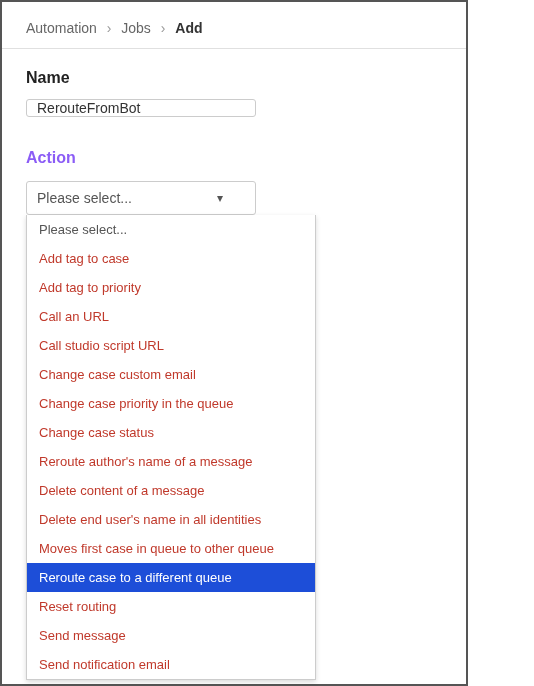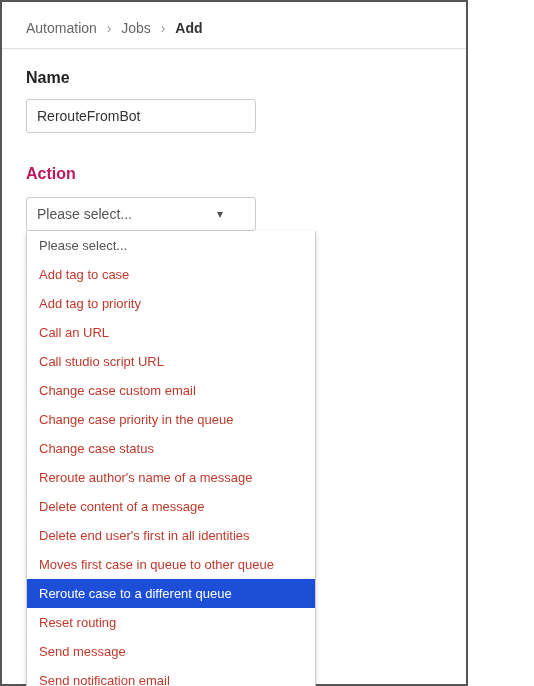--- a/index.html
+++ b/index.html
@@ -55,36 +55,36 @@
     .section-label {
       font-weight: bold;
       font-size: 16px;
       color: #222;
       margin-bottom: 12px;
     }
 
     .name-input {
       border: 1px solid #ccc;
       border-radius: 3px;
-      padding: 8px 10px;
+      padding: 0 10px;
       font-size: 14px;
       width: 230px;
       color: #333;
       outline: none;
       margin-bottom: 28px;
     }
 
     .action-section {
       margin-top: 4px;
     }
 
     .action-label {
       font-weight: bold;
       font-size: 16px;
-      color: #be185d;
+      color: #8b5cf6;
       margin-bottom: 14px;
     }
 
     .select-wrapper {
       position: relative;
       width: 230px;
     }
 
     .select-display {
       border: 1px solid #ccc;
@@ -164,21 +164,21 @@
         <div class="dropdown-item placeholder">Please select...</div>
             <div class="dropdown-item">Add tag to case</div>
             <div class="dropdown-item">Add tag to priority</div>
             <div class="dropdown-item">Call an URL</div>
             <div class="dropdown-item">Call studio script URL</div>
             <div class="dropdown-item">Change case custom email</div>
             <div class="dropdown-item">Change case priority in the queue</div>
             <div class="dropdown-item">Change case status</div>
             <div class="dropdown-item">Reroute author's name of a message</div>
             <div class="dropdown-item">Delete content of a message</div>
-            <div class="dropdown-item">Delete end user's first in all identities</div>
+            <div class="dropdown-item">Delete end user's name in all identities</div>
             <div class="dropdown-item">Moves first case in queue to other queue</div>
             <div class="dropdown-item selected">Reroute case to a different queue</div>
             <div class="dropdown-item">Reset routing</div>
             <div class="dropdown-item">Send message</div>
             <div class="dropdown-item">Send notification email</div>
           </div>
       </div>
     </div>
   </div>
 </div>

